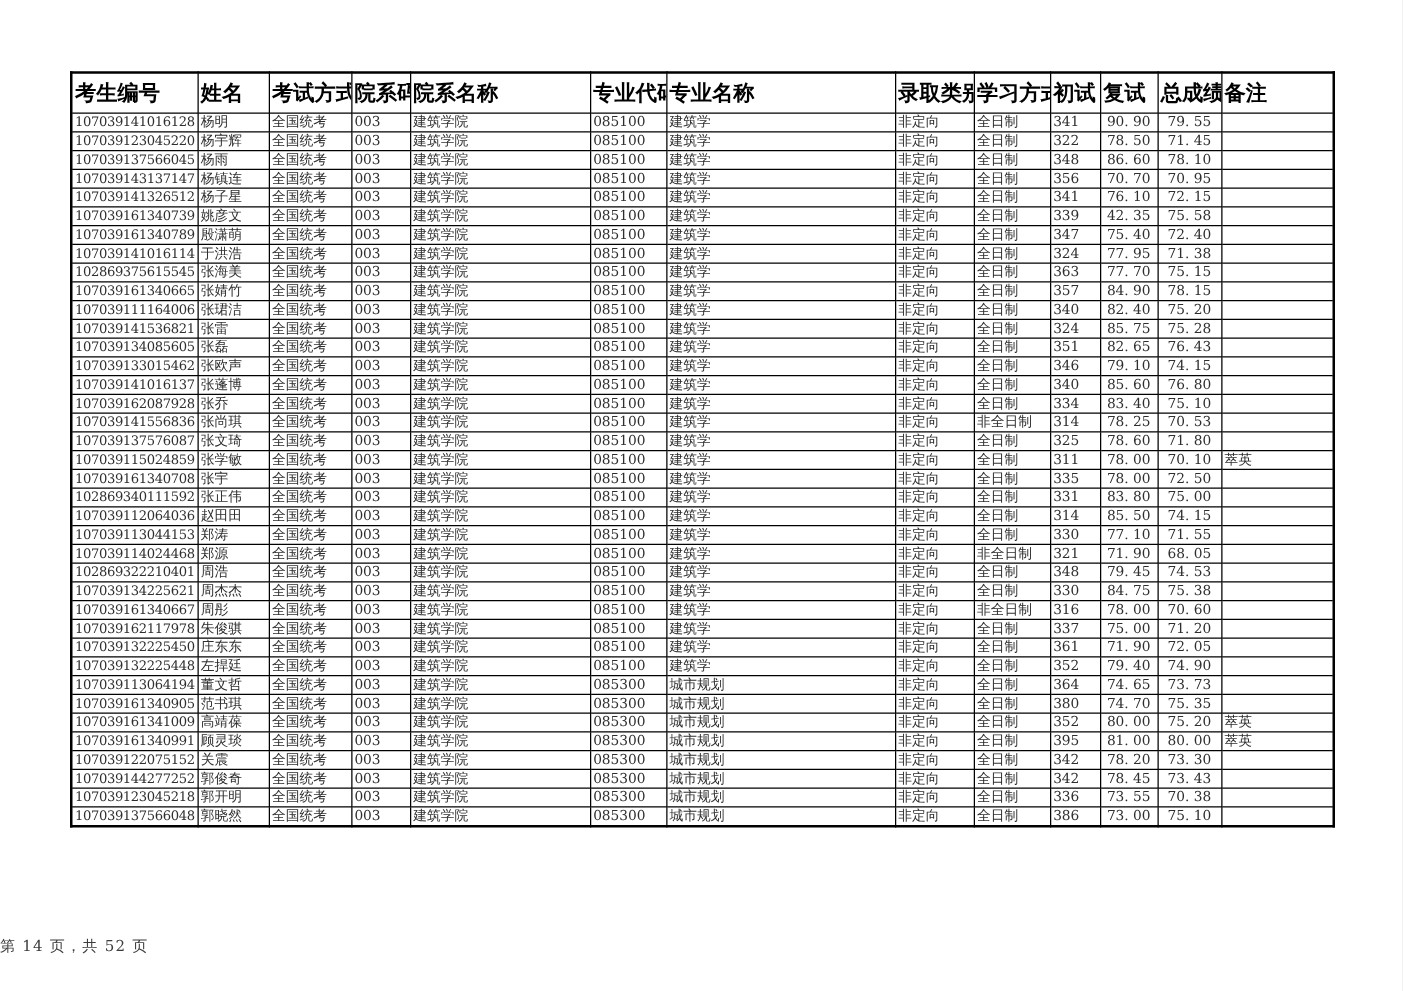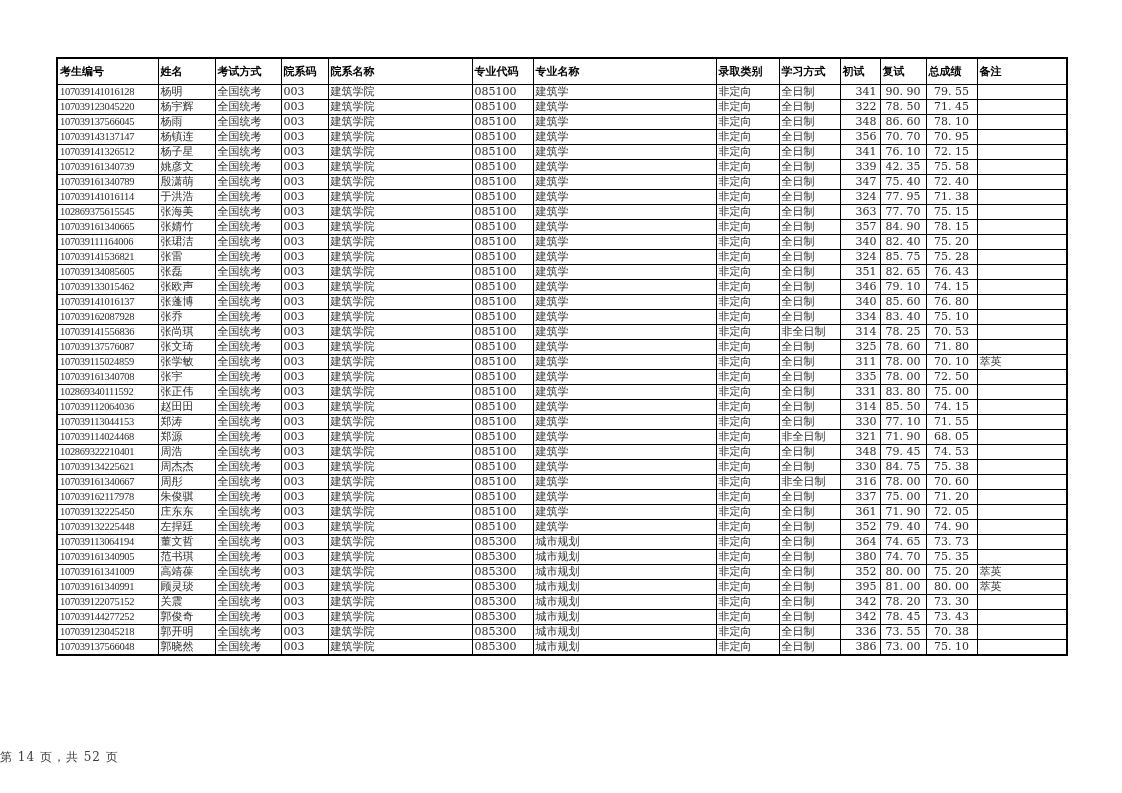--- a/index.html
+++ b/index.html
@@ -35,36 +35,36 @@
   col.c11 { width: 51px; }
   col.c12 { width: 90px; }
   th, td {
     border: 1px solid #000;
     white-space: nowrap;
     overflow: hidden;
     vertical-align: middle;
   }
   thead th {
     height: 26px;
-    font-size: 11px;
+    font-size: 17px;
     font-weight: 700;
     color: #000;
     text-align: left;
     padding: 4px 2px;
   }
   tbody td {
     height: 14px;
     line-height: 14px;
     font-size: 11px;
     color: #2e2e2e;
     text-align: left;
     padding: 0 2px;
   }
-  tbody td.num-id { font-size: 10.5px; letter-spacing: -0.3px; font-family: Liberation Serif, serif; }
-  tbody td.align-right { text-align: right; padding-right: 3px; margin-left: 45px; }
+  tbody td.num-id { font-size: 10.5px; letter-spacing: -0.3px; }
+  tbody td.align-right { padding-right: 3px; margin-left: 45px; }
   tbody td.align-center { text-align: center; }
   .footer {
     position: absolute;
     left: 0;
     top: 749px;
     width: 100%;
     text-align: left;
     font-size: 12px;
     color: #3c3c3c;
     letter-spacing: 1px;

